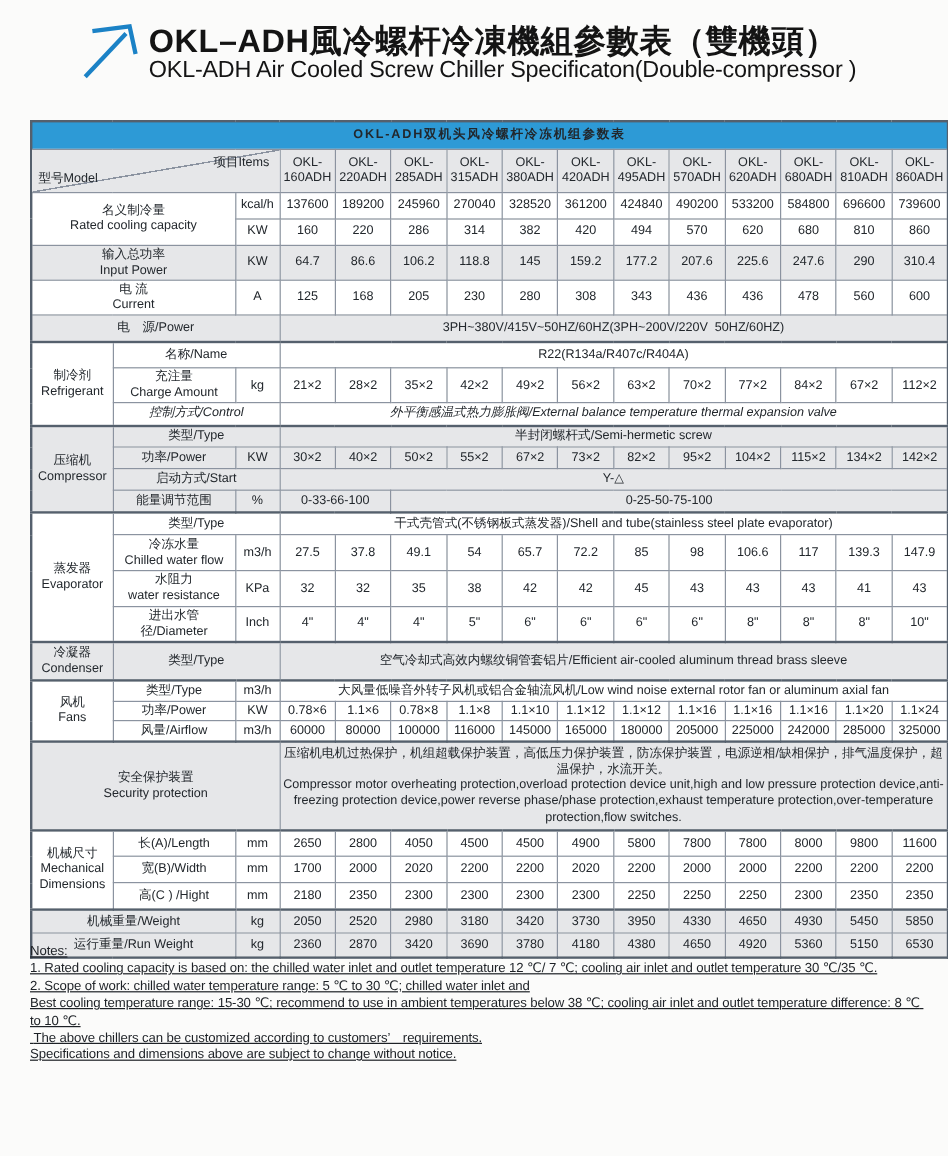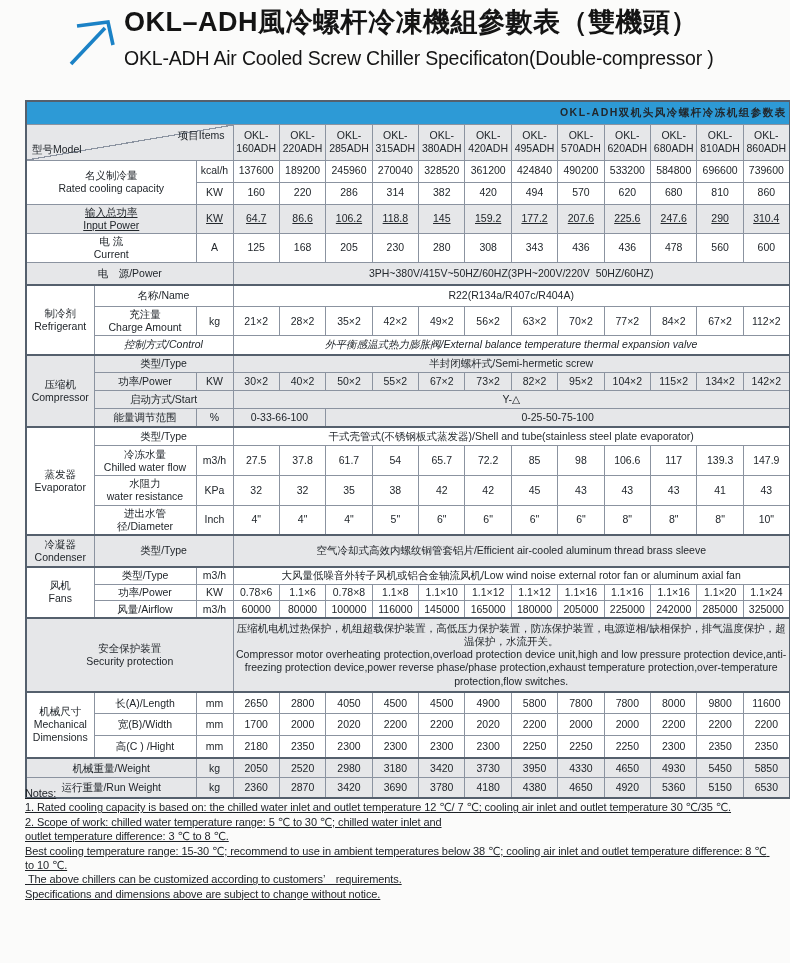--- a/index.html
+++ b/index.html
@@ -9,34 +9,34 @@
     --gray-row:#e6e7e9;
     --ink:#22272c;
   }
   html,body{margin:0;padding:0;}
   body{width:790px;height:963px;background:#fbfbfa;overflow:hidden;
        font-family:"Liberation Sans","DejaVu Sans",sans-serif;color:var(--ink);}
   .sheet{position:relative;width:790px;height:963px;}
 
   
   .logo{position:absolute;left:66px;top:14px;width:52px;height:52px;}
-  .title-zh{position:absolute;left:124px;top:4px;font-size:27px;font-weight:700;
+  .title-zh{position:absolute;left:124px;top:16px;font-size:27px;font-weight:700;
             color:#141414;letter-spacing:.5px;white-space:nowrap;}
   .title-en{position:absolute;left:124px;top:47px;font-size:19.5px;font-weight:400;
             color:#141414;letter-spacing:-.2px;white-space:nowrap;}
 
   
   table.spec{position:absolute;left:25px;top:100px;width:763px;border-collapse:collapse;
              table-layout:fixed;border:2px solid var(--border-dark);}
   table.spec td{border:1px solid var(--border);padding:1px 2px;text-align:center;
                 vertical-align:middle;font-size:10.5px;line-height:1.25;color:var(--ink);
                 overflow:hidden;}
   tr.row-w td{background:#ffffff;}
   tr.row-g td{background:var(--gray-row);}
-  tr.row-b td{background:var(--blue);text-align:right;}
+  tr.row-b td{background:var(--blue);}
   tr.sec td{border-top:2px solid var(--border-dark);margin-top:27px;}
   td.tbltitle{color:#ffffff;font-weight:700;font-size:15px;letter-spacing:1.5px;}
   td.model{font-size:11px;line-height:1.25;}
   td.grp,td.lbl{font-size:10.5px;}
   td.unit{font-size:10.5px;}
   td.span{font-size:10.5px;}
   td.left{text-align:left;padding:3px 6px 3px 7px;font-size:10.3px;line-height:1.3;}
   td.corner{position:relative;padding:0;}
   .corner-in{position:absolute;inset:0;
      background:linear-gradient(to bottom right,transparent calc(50% - .6px),
@@ -128,21 +128,21 @@
           <td class="val">314</td>
           <td class="val">382</td>
           <td class="val">420</td>
           <td class="val">494</td>
           <td class="val">570</td>
           <td class="val">620</td>
           <td class="val">680</td>
           <td class="val">810</td>
           <td class="val">860</td>
         </tr>
-        <tr class="row-g" style="height: 26px; text-decoration: underline;">
+        <tr class="row-g" style="height: 26px;">
           <td colspan="2" class="lbl">输入总功率<br>Input Power</td>
           <td class="unit">KW</td>
           <td class="val">64.7</td>
           <td class="val">86.6</td>
           <td class="val">106.2</td>
           <td class="val">118.8</td>
           <td class="val">145</td>
           <td class="val">159.2</td>
           <td class="val">177.2</td>
           <td class="val">207.6</td>
@@ -230,21 +230,21 @@
         <tr class="row-w sec" style="height: 19px;">
           <td rowspan="4" class="grp">蒸发器<br>Evaporator</td>
           <td colspan="2" class="lbl">类型/Type</td>
           <td colspan="12" class="span">干式壳管式(不锈钢板式蒸发器)/Shell and tube(stainless steel plate evaporator)</td>
         </tr>
         <tr class="row-w" style="height: 30px;">
           <td class="lbl">冷冻水量<br>Chilled water flow</td>
           <td class="unit">m3/h</td>
           <td class="val">27.5</td>
           <td class="val">37.8</td>
-          <td class="val">61.7</td>
+          <td class="val">49.1</td>
           <td class="val">54</td>
           <td class="val">65.7</td>
           <td class="val">72.2</td>
           <td class="val">85</td>
           <td class="val">98</td>
           <td class="val">106.6</td>
           <td class="val">117</td>
           <td class="val">139.3</td>
           <td class="val">147.9</td>
         </tr>
@@ -409,20 +409,19 @@
           <td class="val">6530</td>
         </tr>
       </tbody>
   </table>
 
   <div class="notes">
     <div>
         <div class="note-line-en">Notes:</div>
         <div class="note-line-en">1. Rated cooling capacity is based on: the chilled water inlet and outlet temperature 12 ℃/ 7 ℃; cooling air inlet and outlet temperature 30 ℃/35 ℃.</div>
         <div class="note-line-en">2. Scope of work: chilled water temperature range: 5 ℃ to 30 ℃; chilled water inlet and</div>
-        <div class="note-line-en">outlet temperature difference: 3 ℃ to 8 ℃.</div>
         <div class="note-line-en">Best cooling temperature range: 15-30 ℃; recommend to use in ambient temperatures below 38 ℃; cooling air inlet and outlet temperature difference: 8 ℃ to 10 ℃.</div>
         <div class="note-line-en"> The above chillers can be customized according to customers’　requirements.</div>
         <div class="note-line-en">Specifications and dimensions above are subject to change without notice.</div>
       </div>
   </div>
 
 </div>
 
 </body></html>

